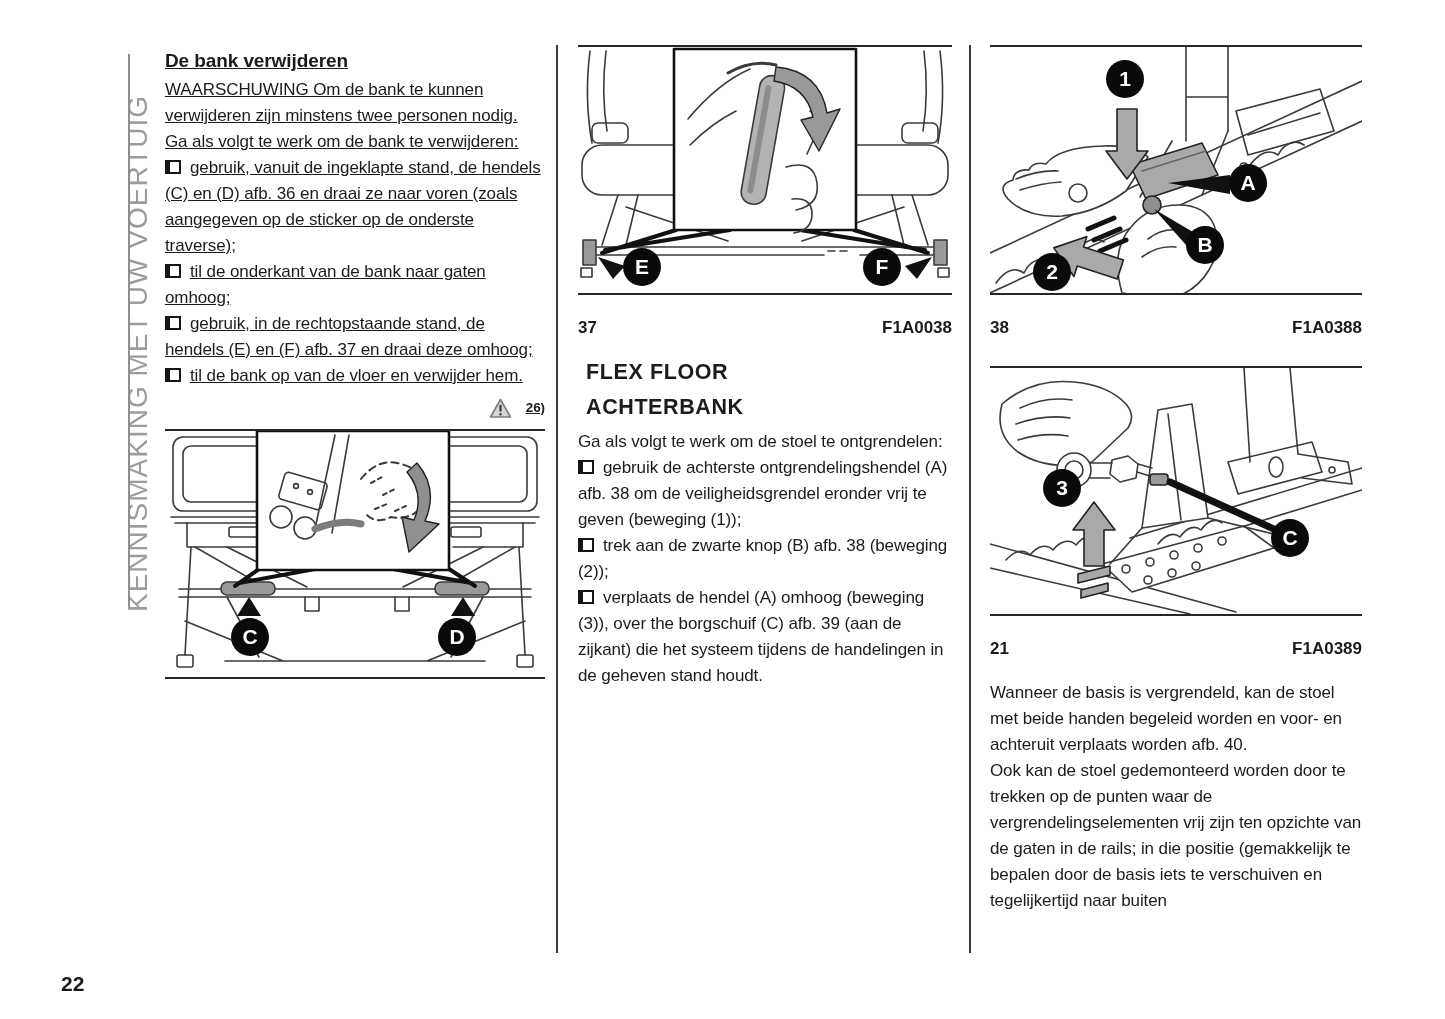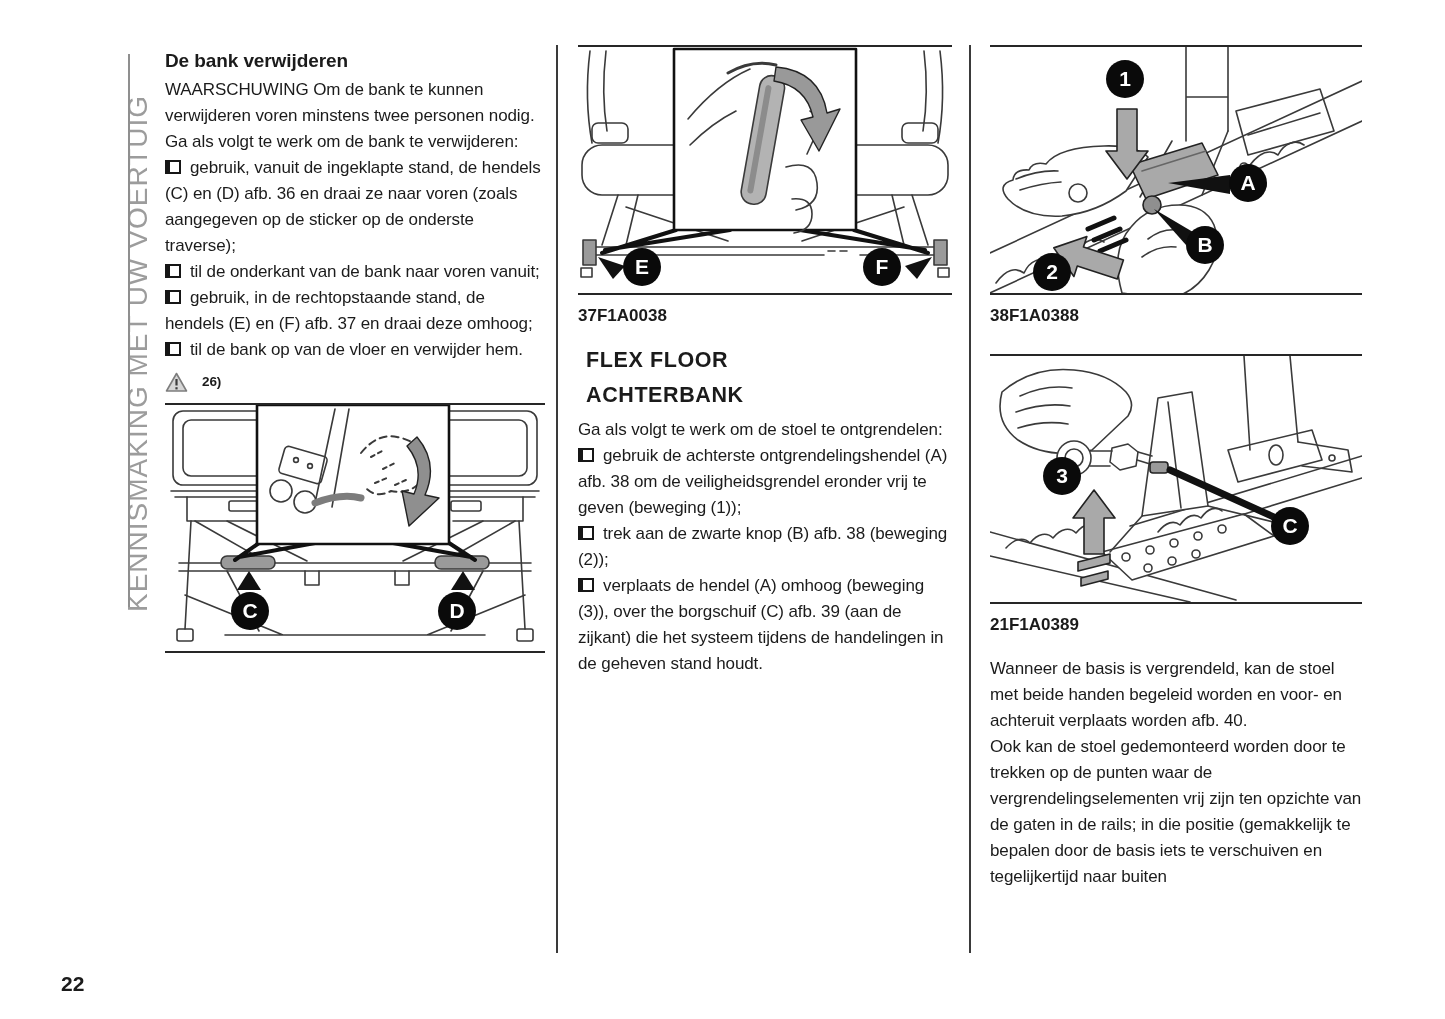--- a/index.html
+++ b/index.html
@@ -8,37 +8,37 @@
   
   .sidebar-text{position:absolute;left:122px;top:612px;transform:rotate(-90deg);
         transform-origin:0 0;white-space:nowrap;font-size:28px;letter-spacing:1px;
         color:#9c9c9c;font-weight:400;}
   .sidebar-rule{position:absolute;left:128px;top:54px;width:2px;height:553px;background:#8f8f8f;}
   
   .divider{position:absolute;top:45px;width:2px;height:908px;background:#3a3a3a;}
   .d1{left:556px;} .d2{left:969px;}
   
   .col{position:absolute;font-size:17px;line-height:26px;letter-spacing:-0.1px;}
-  .col1{left:165px;top:48px;width:380px;}
+  .col1{left:165px;top:48px;width:380px;text-decoration:underline;}
   .col2{left:578px;top:45px;width:374px;}
   .col3{left:990px;top:45px;width:372px;}
   p{margin:0;}
   .h1{font-size:19px;font-weight:700;margin:0 0 3px 0;}
   .h2{font-size:21.5px;line-height:27px;font-weight:900;letter-spacing:.6px;margin:8px;}
   .h2-wrap{margin:21px 0 8px 0;}
   .intro{}
   .bullet .sq{display:inline-block;width:9px;height:10px;border:2px solid #161616;
         border-left-width:5px;margin-right:9px;transform:translateY(1px);}
-  .warnrow{display:flex;align-items:center;gap:14px;margin-top:7px;height:24px;}
+  .warnrow{display:flex;align-items:center;gap:14px;margin-top:7px;height:24px;justify-content:flex-end;}
   .warnref{font-size:13.5px;font-weight:700;}
   
   .figure{position:relative;}
   .fig-rule{height:2px;background:#262626;}
   .fig-canvas{position:relative;background:#fff;}
-  .fig-caption{display:flex;align-items:baseline;padding-top:8px;height:23px;}
+  .fig-caption{display:flex;justify-content:space-between;align-items:baseline;padding-top:20px;height:23px;}
   .fig-num{font-size:17px;font-weight:700;letter-spacing:0;}
   .fig-code{font-size:17px;font-weight:700;letter-spacing:0;}
   .callout{position:absolute;width:38px;height:38px;border-radius:50%;background:#0a0a0a;
         color:#fff;font-size:21px;font-weight:700;display:flex;align-items:center;
         justify-content:center;letter-spacing:0;}
   .mt20{margin-top:28px;}
   .page-number{position:absolute;left:61px;top:972px;font-size:21px;font-weight:800;letter-spacing:0;}
   svg{display:block;}
 </style>
 </head>
@@ -47,24 +47,24 @@
 <div class="page">
 
   <div class="sidebar-text">KENNISMAKING MET UW VOERTUIG</div>
   <div class="sidebar-rule"></div>
 
   <div class="divider d1"></div>
   <div class="divider d2"></div>
 
   <div class="col col1">
     <p class="h1">De bank verwijderen</p>
-    <p>WAARSCHUWING Om de bank te kunnen verwijderen voren minstens twee personen nodig.</p>
+    <p>WAARSCHUWING Om de bank te kunnen verwijderen zijn minstens twee personen nodig.</p>
     <p class="intro">Ga als volgt te werk om de bank te verwijderen:</p>
     <p class="bullet"><span class="sq"></span><span>gebruik, vanuit de ingeklapte stand, de hendels (C) en (D) afb. 36 en draai ze naar voren (zoals aangegeven op de sticker op de onderste traverse);</span></p>
-    <p class="bullet"><span class="sq"></span><span>til de onderkant van de bank naar voren vanuit;</span></p>
+    <p class="bullet"><span class="sq"></span><span>til de onderkant van de bank naar gaten omhoog;</span></p>
     <p class="bullet"><span class="sq"></span><span>gebruik, in de rechtopstaande stand, de hendels (E) en (F) afb. 37 en draai deze omhoog;</span></p>
     <p class="bullet"><span class="sq"></span><span>til de bank op van de vloer en verwijder hem.</span></p>
     <div class="warnrow">
       <svg width="23" height="21" viewBox="0 0 23 21">
         <path d="M11.5 1.5 L21.5 19 L1.5 19 Z" fill="#d6d6d6" stroke="#7d7d7d" stroke-width="1.6" stroke-linejoin="round"></path>
         <rect x="10.4" y="7" width="2.2" height="6.5" fill="#3c3c3c"></rect>
         <rect x="10.4" y="15.2" width="2.2" height="2.2" fill="#3c3c3c"></rect>
       </svg>
       <span class="warnref">26)</span>
     </div>

